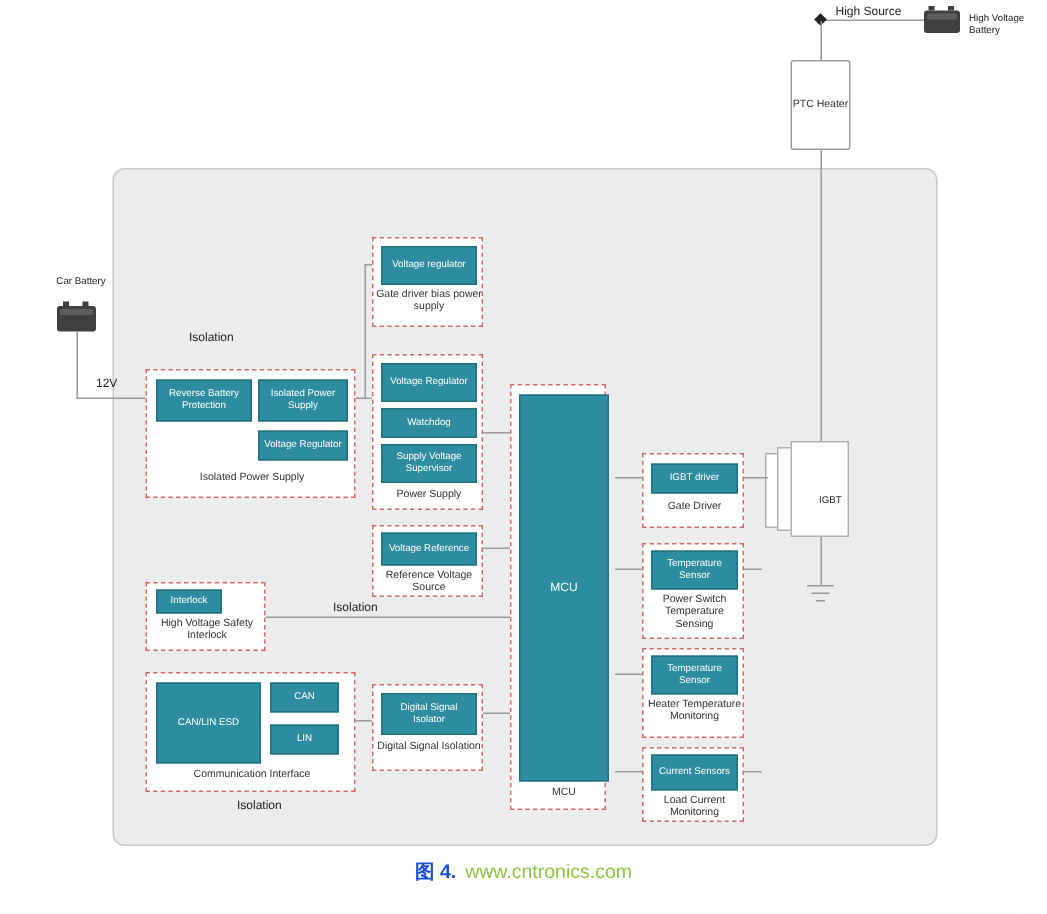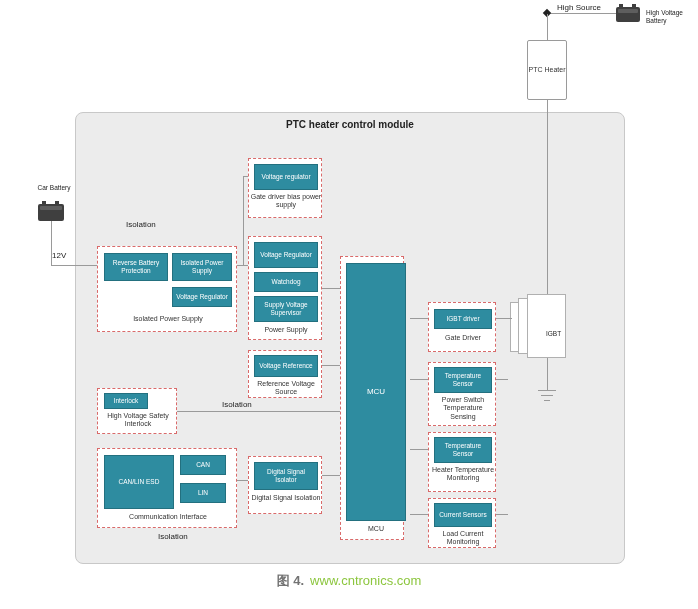--- a/index.html
+++ b/index.html
@@ -18,30 +18,29 @@
         display:flex;align-items:center;justify-content:center;text-align:center;
         font-size:7px;color:#333;line-height:1.2;}
   .iso{font-size:8px;color:#222;}
   .tinytext{font-size:6.5px;color:#222;line-height:1.2;}
   .batt{background:#3f3f3f;border-radius:2px;}
   .batt-hl{position:absolute;left:2px;top:2px;right:2px;height:4px;background:#5e5e5e;border-radius:1px;}
   .batt-cap{position:absolute;top:-3px;width:4px;height:3px;background:#3f3f3f;}
   .igbt-rect{background:#ffffff;border:1px solid #b0b0b0;}
   .diamond{width:6px;height:6px;background:#222;transform:rotate(45deg);}
   .caption-row{display:flex;justify-content:center;align-items:baseline;gap:6px;}
-  .caption-txt{font-size:13px;font-weight:bold;color:#737373;}
+  .caption-txt{font-size:13px;font-weight:bold;color:#1d4ed8;}
   .watermark{font-size:13px;color:#8cc63e;}
 </style>
 </head>
 <body>
 
 <div class="stage">
 
   <div class="abs module" style="left:75px;top:112px;width:550px;height:452px"></div>
-  <div class="abs module-title" style="left:75px;top:119px;width:550px">PTC heater control module</div>
 
   <div class="abs wire" style="left:547px;top:13px;width:69px;height:1px"></div>
   <div class="abs diamond" style="left:544px;top:10px"></div>
   <div class="abs iso" style="left:557px;top:3px">High Source</div>
 
   <div class="abs batt" style="left:616px;top:7px;width:24px;height:15px">
     <div class="batt-hl"></div>
     <div class="batt-cap" style="left:3px"></div>
     <div class="batt-cap" style="left:16px"></div>
   </div>
@@ -52,21 +51,21 @@
   <div class="abs wire" style="left:547px;top:100px;width:1px;height:194px"></div>
 
   <div class="abs tinytext" style="left:36px;top:184px;width:36px;text-align:center">Car Battery</div>
   <div class="abs batt" style="left:38px;top:204px;width:26px;height:17px">
     <div class="batt-hl"></div>
     <div class="batt-cap" style="left:4px"></div>
     <div class="batt-cap" style="left:17px"></div>
   </div>
   <div class="abs wire" style="left:51px;top:221px;width:1px;height:45px"></div>
   <div class="abs wire" style="left:51px;top:265px;width:52px;height:1px"></div>
-  <div class="abs iso" style="left:52px;top:251px">12V</div>
+  <div class="abs iso" style="left:64px;top:251px">12V</div>
 
   <div class="abs iso" style="left:126px;top:220px">Isolation</div>
   <div class="abs iso" style="left:222px;top:400px">Isolation</div>
   <div class="abs iso" style="left:158px;top:532px">Isolation</div>
 
   <div class="abs group" style="left:248px;top:158px;width:74px;height:60px">
     <div class="abs tbox" style="left:5px;top:5px;width:64px;height:26px">Voltage regulator</div>
     <div class="abs glabel" style="left:0;top:34px;width:74px">Gate driver bias power supply</div>
   </div>
 

